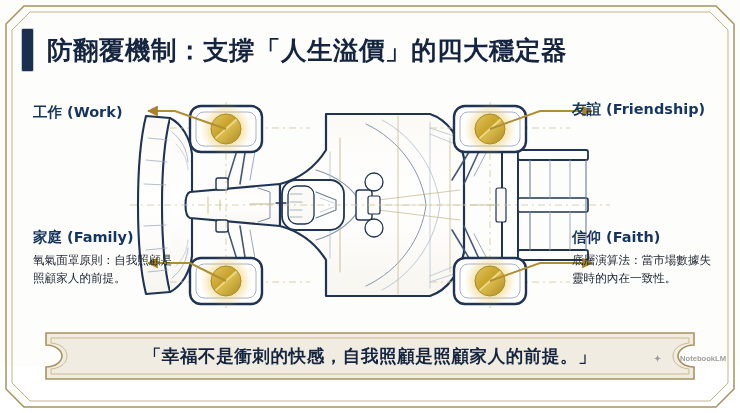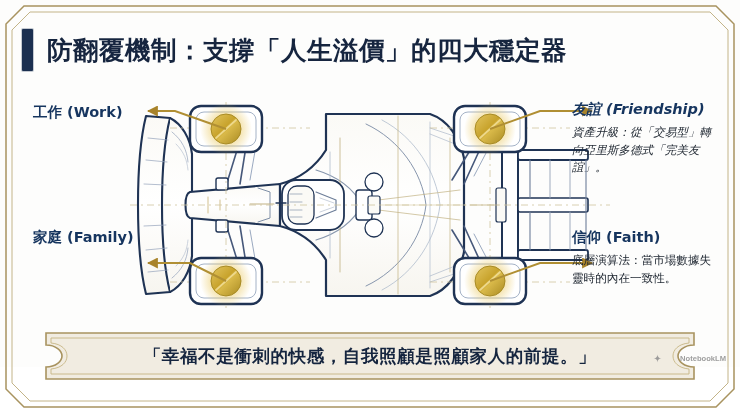--- a/index.html
+++ b/index.html
@@ -37,21 +37,21 @@
     font-size:14.5px;font-weight:bold;color:#16355f;
     margin-bottom:5px;white-space:nowrap;
     font-family:"DejaVu Sans","Liberation Sans",sans-serif;
   }
   .block .b-body{
     font-size:11.6px;line-height:1.52;color:#222a34;
     font-family:"DejaVu Sans","Liberation Sans",sans-serif;
   }
   #blk-work{left:33px;top:103px;}
   #blk-family{left:33px;top:228px;}
-  #blk-friendship{left:572px;top:100px;font-style:italic;}
+  #blk-friendship{left:572px;top:100px;}
   #blk-faith{left:572px;top:228px;}
 
   
   #car-wrap{position:absolute;left:130px;top:80px;width:480px;height:250px;}
   #car-svg{width:480px;height:250px;display:block;}
 
   
   #quote{
     position:absolute;left:44px;top:331px;width:652px;height:50px;
   }
@@ -283,25 +283,25 @@
 
     <path d="M 490 281 L 540 263 L 592 263" stroke="#b08f33" stroke-width="2" fill="none" marker-end="url(#arrowR)"></path>
   </svg>
 
   <div class="block" id="blk-work">
     <div class="b-head">工作 (Work)</div>
   </div>
 
   <div class="block" id="blk-family">
     <div class="b-head">家庭 (Family)</div>
+    <div class="b-body">氧氣面罩原則：自我照顧是照顧家人的前提。</div>
   </div>
 
   <div class="block" id="blk-friendship">
     <div class="b-head">友誼 (Friendship)</div>
-    <div class="b-body">資產升級：從「交易型」轉向亞里斯多德式「完美友誼」。</div>
   </div>
 
   <div class="block" id="blk-faith">
     <div class="b-head">信仰 (Faith)</div>
     <div class="b-body">底層演算法：當市場數據失靈時的內在一致性。</div>
   </div>
 
   <div id="quote">
     <svg viewBox="0 0 652 50">
       <path d="M 2 2 L 650 2 L 650 14

